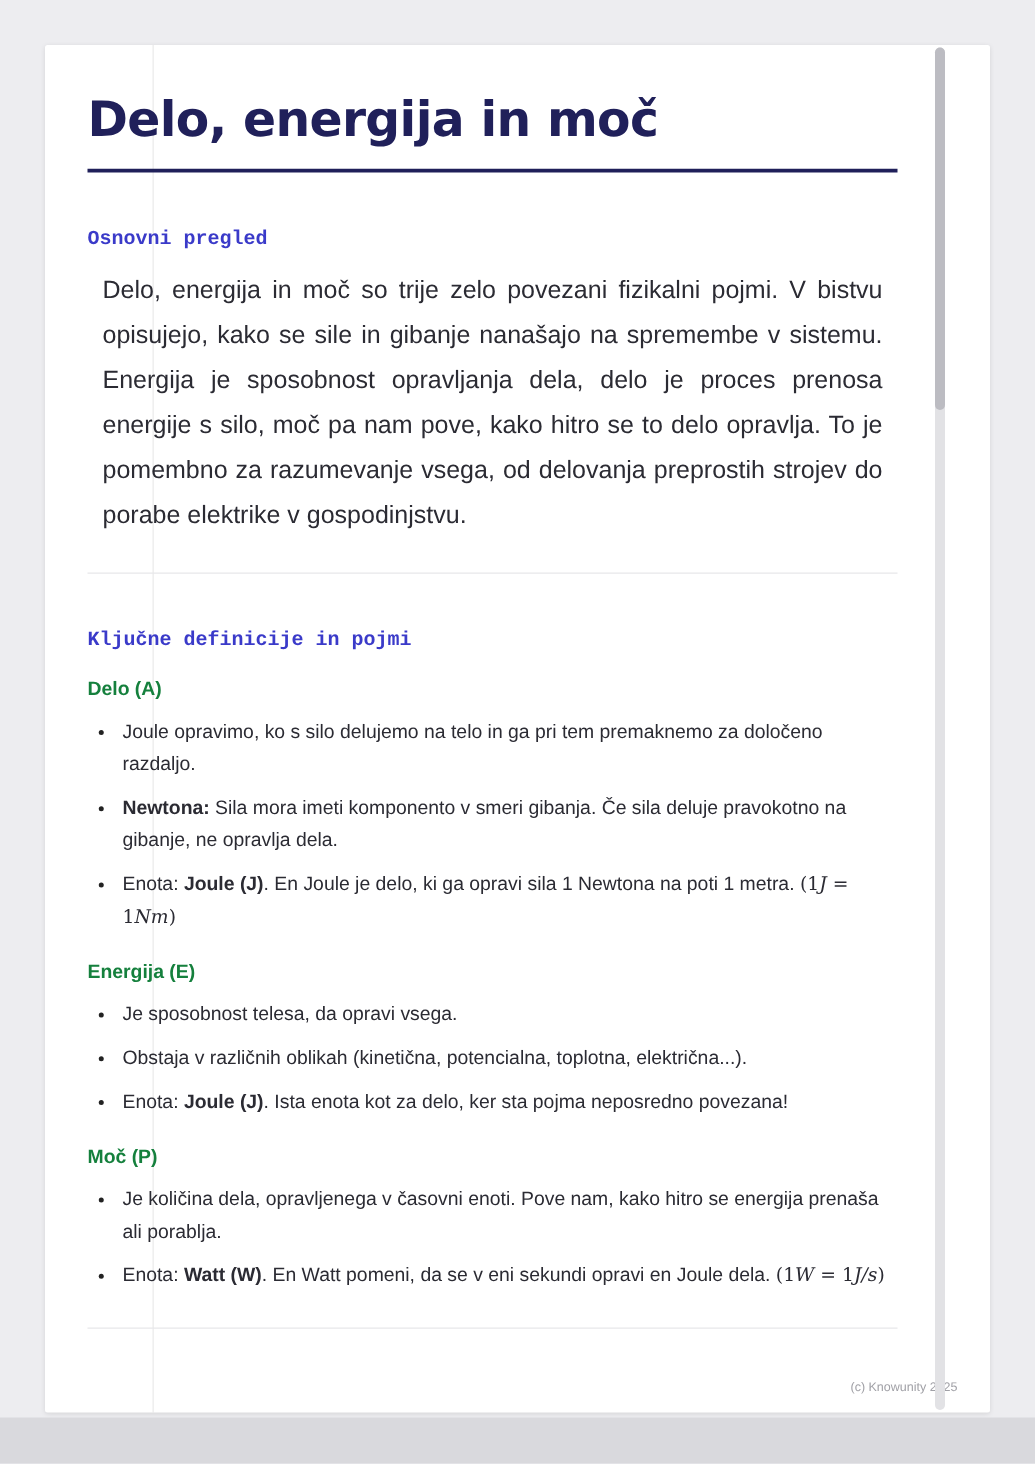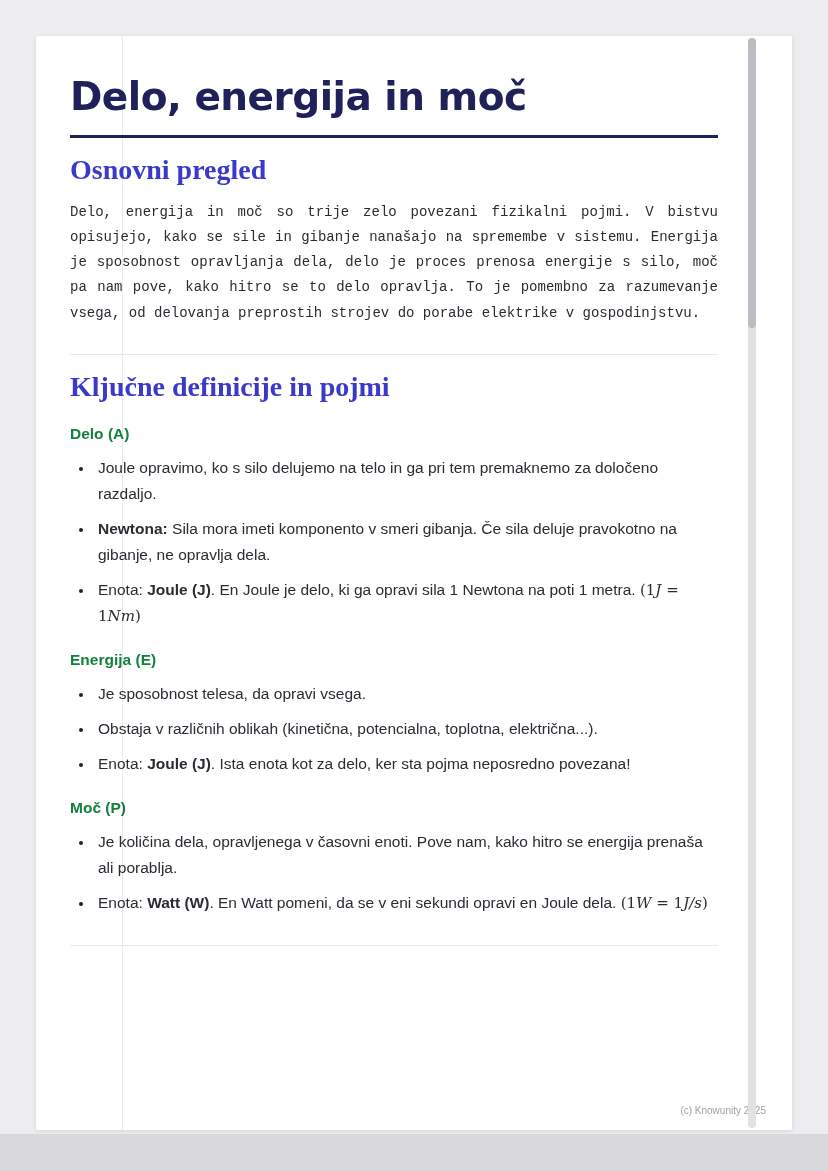--- a/index.html
+++ b/index.html
@@ -34,38 +34,37 @@
     margin:0;
     font-family:"DejaVu Sans",sans-serif;
     font-weight:700;
     font-size:39px;
     line-height:1.1;
     letter-spacing:-0.5px;
     color:var(--title-color);
   }
   .title-rule{height:3px;background:var(--title-color);margin-top:16px;}
   h2{
-    margin:16px 0 14px 0;
-    font-family:Liberation Serif, serif;
+    margin:44px 0 14px 0;
+    font-family:Liberation Mono, monospace;
     font-weight:700;
-    font-size:28px;
+    font-size:16px;
     color:var(--heading-color);
   }
   h3{
     margin:22px 0 12px 0;
     font-size:15.5px;
     font-weight:700;
     color:#15803d;
   }
   p.intro{
-    margin:0;
-    font-size:14px;
+    margin:12px;
+    font-size:20px;
     line-height:1.8;
     text-align:justify;
-    font-family:Liberation Mono, monospace;
   }
   .divider{border:none;border-top:1px solid #e8e8ea;margin:28px 0 0 0;}
   ul{margin:10px 0 6px 0;padding-left:24px;}
   li{
     font-size:15.5px;
     line-height:1.68;
     margin-bottom:9px;
     padding-left:4px;
   }
   li::marker{color:#222;font-size:13px;}

